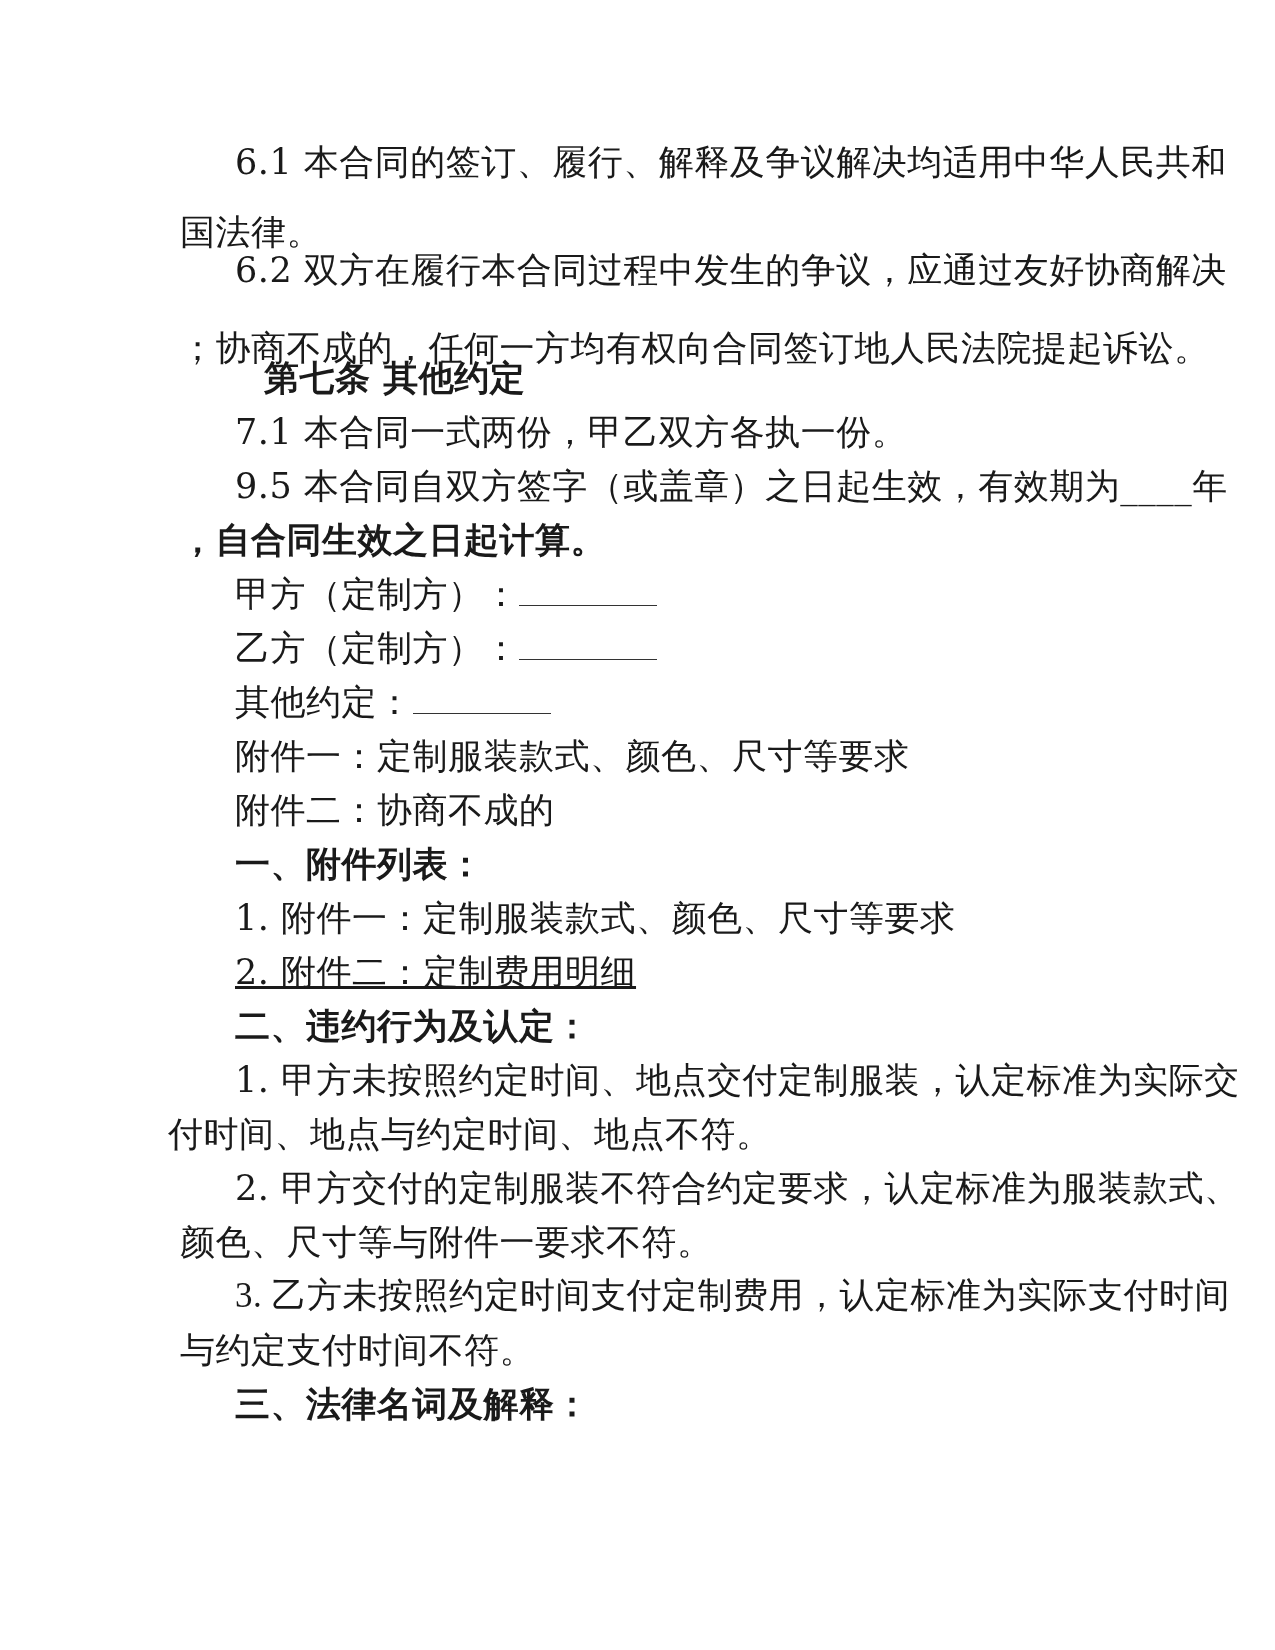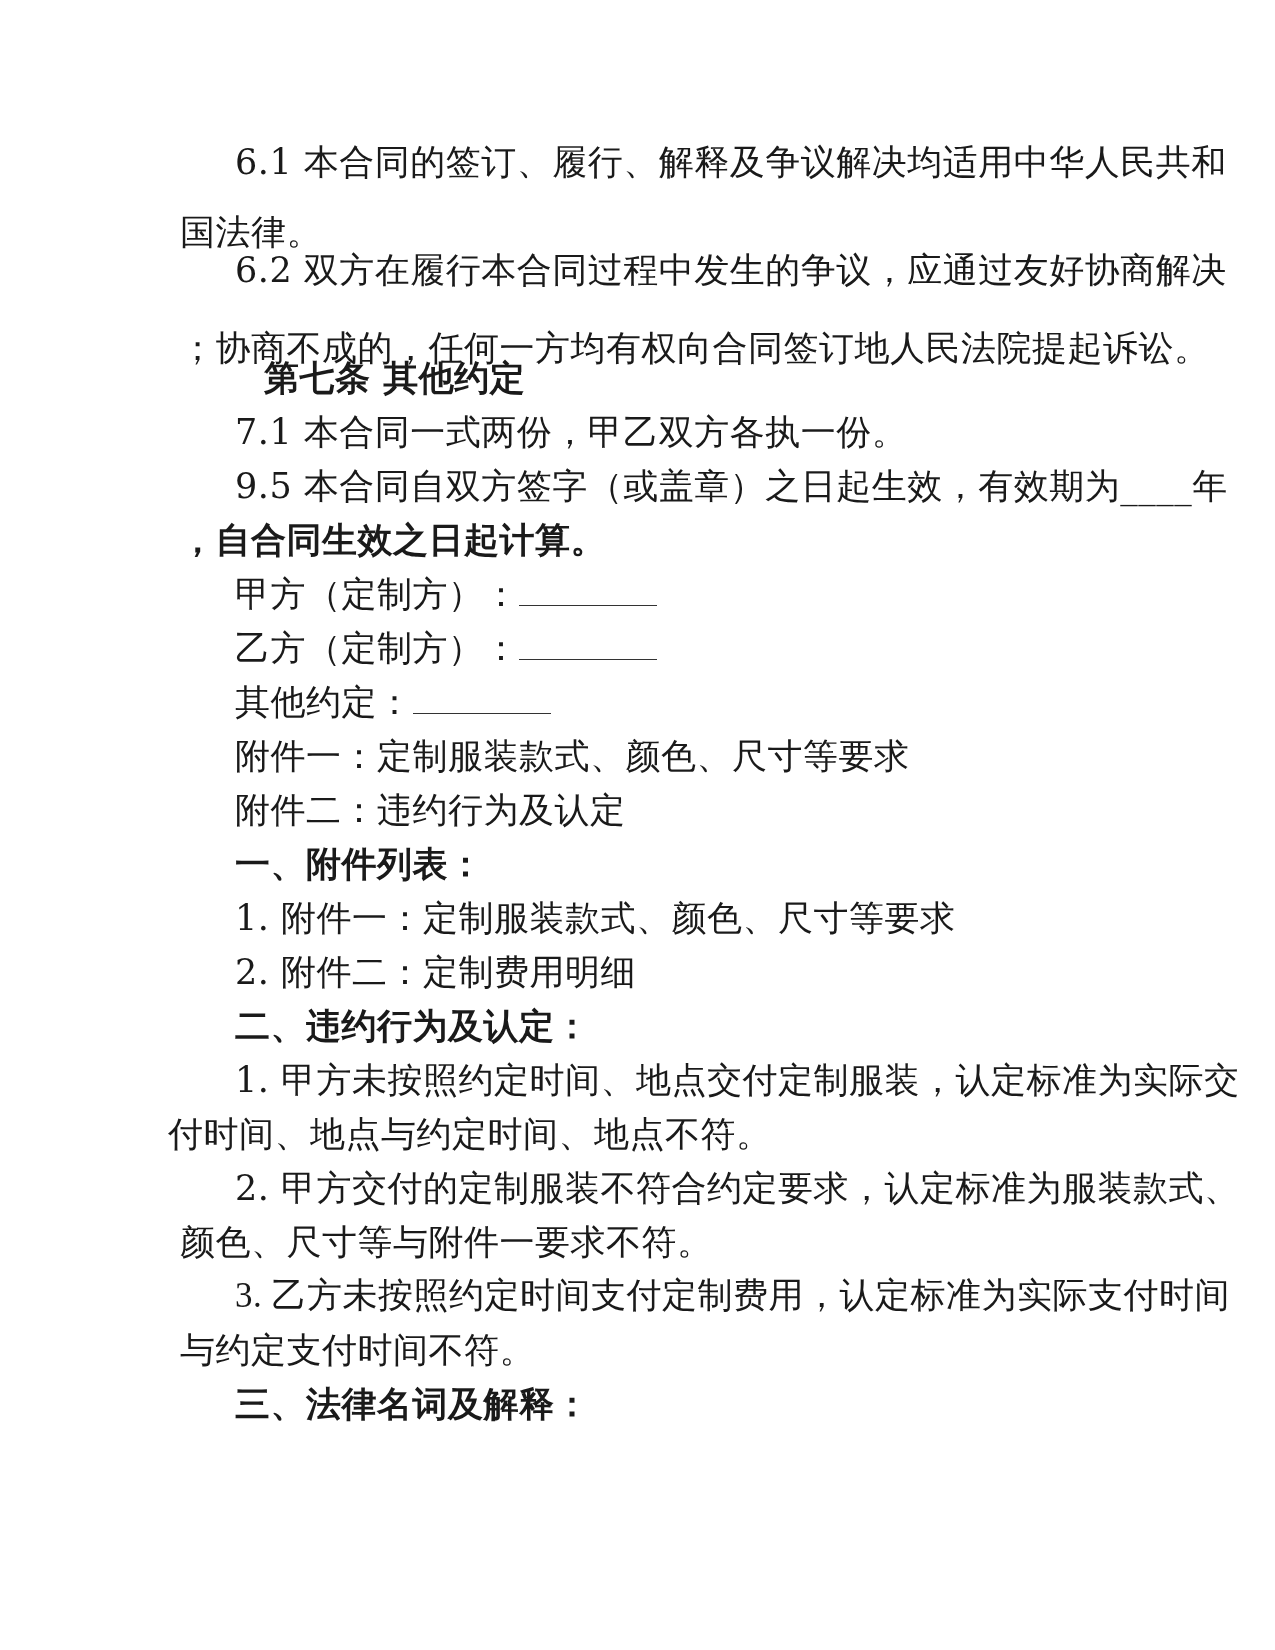--- a/index.html
+++ b/index.html
@@ -18,24 +18,24 @@
     <div class="line" style="left: 235px; top: 253px;"><span>6.2 双方在履行本合同过程中发生的争议，应通过友好协商解决</span></div>
     <div class="line" style="left: 180px; top: 307px; margin-top: 24px;"><span>；协商不成的，任何一方均有权向合同签订地人民法院提起诉讼。</span></div>
     <div class="line bold" style="left: 235px; top: 361px; margin-left: 29px;"><span>第七条 其他约定</span></div>
     <div class="line" style="left: 235px; top: 415px;"><span>7.1 本合同一式两份，甲乙双方各执一份。</span></div>
     <div class="line" style="left: 235px; top: 469px;"><span>9.5 本合同自双方签字（或盖章）之日起生效，有效期为____年</span></div>
     <div class="line" style="left: 180px; top: 523px; font-weight: bold;"><span>，自合同生效之日起计算。</span></div>
     <div class="line" style="left: 235px; top: 577px;"><span>甲方（定制方）：</span><span class="blank" style="width: 138px;"></span></div>
     <div class="line" style="left: 235px; top: 631px;"><span>乙方（定制方）：</span><span class="blank" style="width: 138px;"></span></div>
     <div class="line" style="left: 235px; top: 685px;"><span>其他约定：</span><span class="blank" style="width: 138px;"></span></div>
     <div class="line" style="left: 235px; top: 739px;"><span>附件一：定制服装款式、颜色、尺寸等要求</span></div>
-    <div class="line" style="left: 235px; top: 793px;"><span>附件二：违约行为及认定</span></div>
+    <div class="line" style="left: 235px; top: 793px;"><span>附件二：协商不成的</span></div>
     <div class="line bold" style="left: 235px; top: 847px;"><span>一、附件列表：</span></div>
     <div class="line" style="left: 235px; top: 901px;"><span>1.  附件一：定制服装款式、颜色、尺寸等要求</span></div>
-    <div class="line" style="left: 235px; top: 955px;"><span>2.  附件二：定制费用明细</span></div>
+    <div class="line" style="left: 235px; top: 955px; text-decoration: underline;"><span>2.  附件二：定制费用明细</span></div>
     <div class="line bold" style="left: 235px; top: 1009px;"><span>二、违约行为及认定：</span></div>
     <div class="line" style="left: 235px; top: 1063px;"><span>1.  甲方未按照约定时间、地点交付定制服装，认定标准为实际交</span></div>
     <div class="line" style="left: 168px; top: 1117px;"><span>付时间、地点与约定时间、地点不符。</span></div>
     <div class="line" style="left: 235px; top: 1171px;"><span>2.  甲方交付的定制服装不符合约定要求，认定标准为服装款式、</span></div>
     <div class="line" style="left: 180px; top: 1225px;"><span>颜色、尺寸等与附件一要求不符。</span></div>
     <div class="line" style="left: 235px; top: 1279px; font-family: Liberation Serif, serif;"><span>3.  乙方未按照约定时间支付定制费用，认定标准为实际支付时间</span></div>
     <div class="line" style="left: 180px; top: 1333px;"><span>与约定支付时间不符。</span></div>
     <div class="line bold" style="left: 235px; top: 1387px;"><span>三、法律名词及解释：</span></div>
   </div>
 

